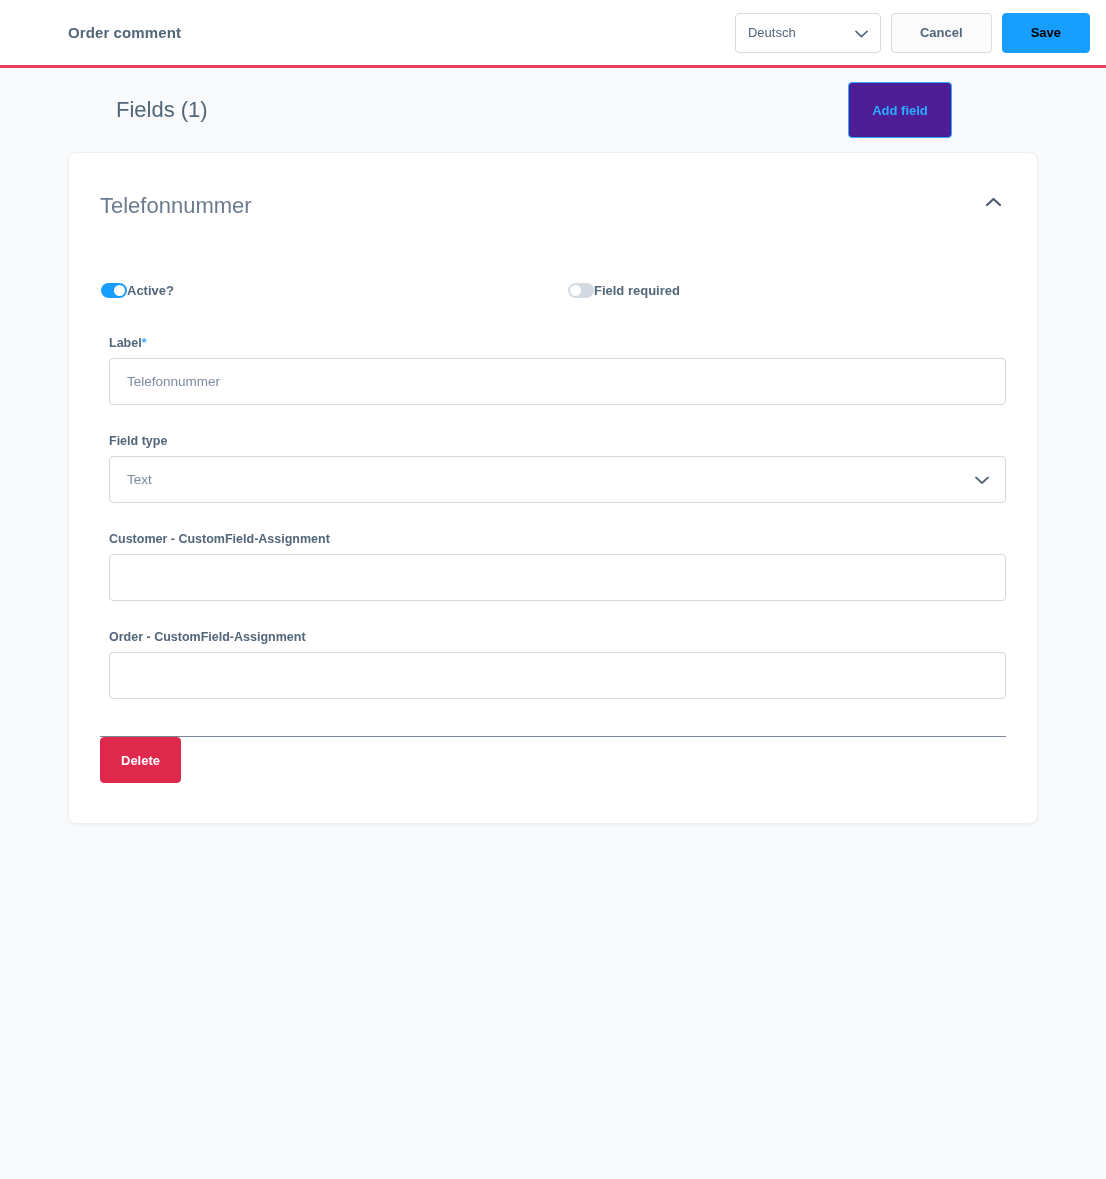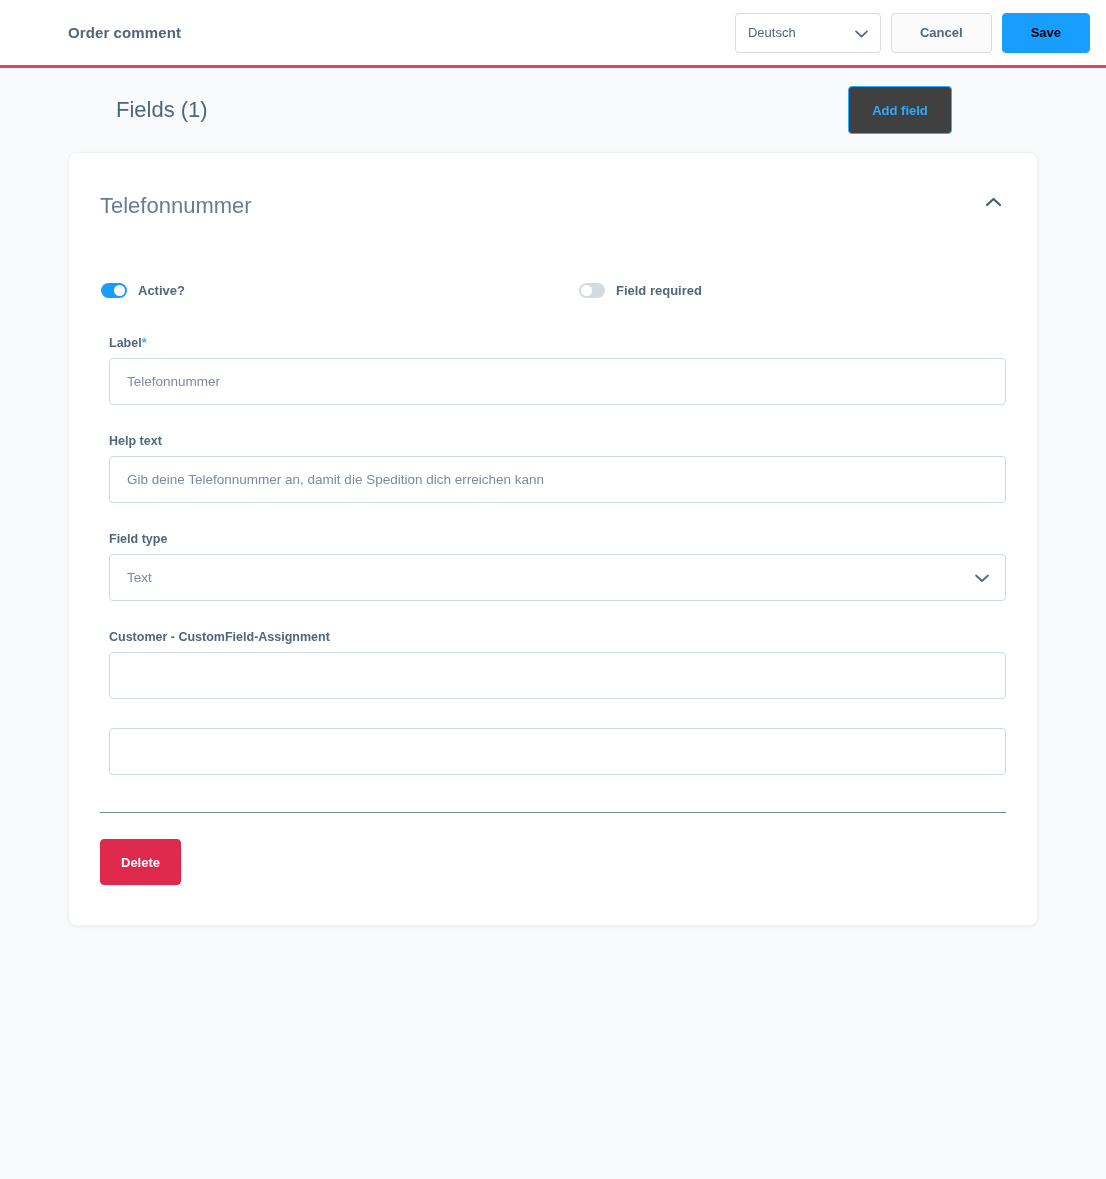--- a/index.html
+++ b/index.html
@@ -94,25 +94,25 @@
     align-items: center;
   }
   .section-title {
     font-size: 22px;
     color: #52667a;
     margin-left: 48px;
   }
   .btn-outline-blue {
     margin-left: auto;
     margin-right: 86px;
-    height: 48px;
+    height: 56px;
     min-width: 104px;
     border: 1px solid #2badff;
     border-radius: 4px;
-    background: #404040;
+    background: #4c1d95;
     color: #2badff;
     font-size: 13px;
     font-weight: bold;
     display: inline-flex;
     align-items: center;
     justify-content: center;
     cursor: pointer;
   }
 
   
@@ -143,21 +143,20 @@
 
   
   .toggle-row {
     display: flex;
     margin-top: 64px;
     padding-left: 1px;
   }
   .toggle-group {
     display: flex;
     align-items: center;
-    gap: 11px;
   }
   .toggle-group.second { margin-left: 394px; }
 
   .switch {
     width: 26px;
     height: 15px;
     border-radius: 8px;
     position: relative;
     flex: none;
     cursor: pointer;
@@ -218,21 +217,20 @@
     display: block;
   }
 
   .divider {
     height: 1px;
     background: #798694;
     margin-top: 37px;
   }
 
   .btn-danger {
-    margin-top: 26px;
     background: #de294c;
     color: #ffffff;
     border: 1px solid #de294c;
     border-radius: 4px;
     height: 46px;
     min-width: 72px;
     font-size: 13px;
     font-weight: bold;
     display: inline-flex;
     align-items: center;
@@ -299,24 +297,20 @@
 
     
     <div class="field first">
       <label class="field-label">
         <span>Label</span><span class="req-star">*</span>
       </label>
       <input class="field-input" value="Telefonnummer" style="">
     </div>
 
     
-    <div class="field">
-      <label class="field-label">Help text</label>
-      <input class="field-input" value="Gib deine Telefonnummer an, damit die Spedition dich erreichen kann" style="">
-    </div>
 
     
 
     
     <div class="field">
       <label class="field-label">Field type</label>
       <div class="select-wrap">
         <input class="field-input" value="Text" style="">
         <span class="select-chevron">
           <svg width="14" height="9" viewBox="0 0 14 9">
@@ -327,20 +321,21 @@
     </div>
 
     
     <div class="field">
       <label class="field-label">Customer - CustomField-Assignment</label>
       <input class="field-input" value="" style="">
     </div>
 
     
     <div class="field">
+      <label class="field-label">Order - CustomField-Assignment</label>
       <input class="field-input" value="" style="">
     </div>
 
     <div class="divider"></div>
 
     <div class="btn-danger">Delete</div>
   </div>
 </div>
 
 </body></html>

